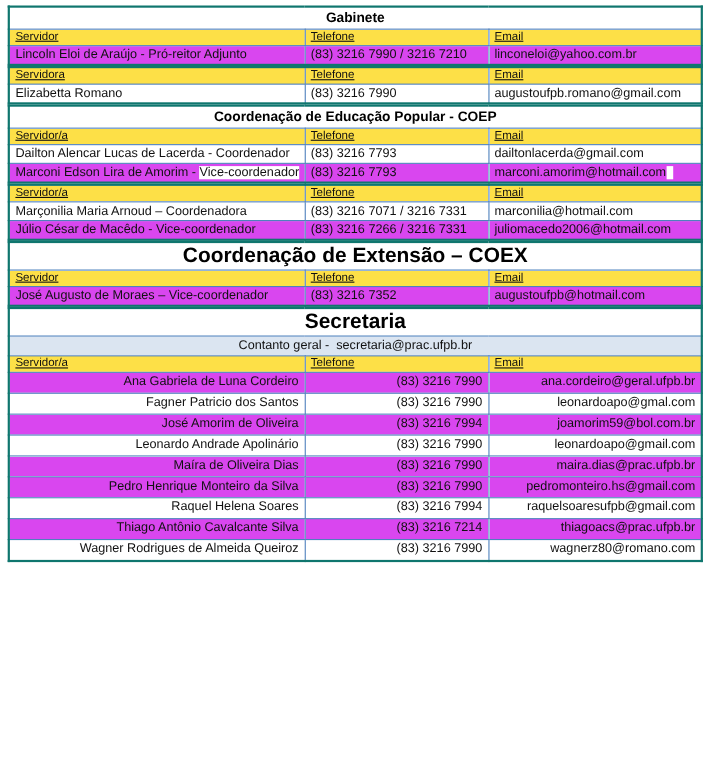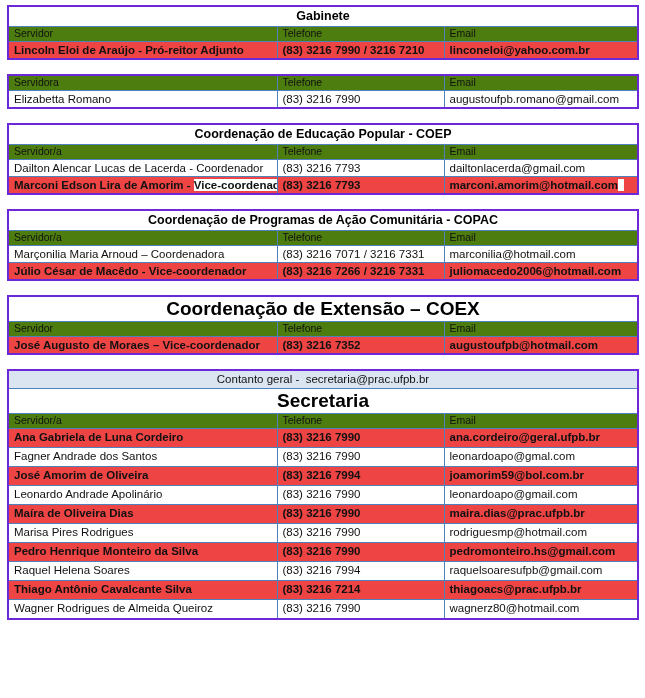--- a/index.html
+++ b/index.html
@@ -12,22 +12,21 @@
     font-family: "Liberation Sans", sans-serif;
     color: #111111;
   }
   .doc {
     padding: 5px 7px 0 7px;
   }
   table.ctable {
     border-collapse: collapse;
     table-layout: fixed;
     width: 630px;
-    margin-bottom: 14px;
-    border: 2px solid #6d28d9;
+    border: 2px solid #0f766e;
     padding-left: 15px;
   }
   table.ctable td {
     border: 1px solid #4f81bd;
     padding: 0 5px;
     font-size: 11.5px;
     line-height: 1.25;
     vertical-align: middle;
     height: 16px;
     overflow: hidden;
@@ -46,30 +45,31 @@
     height: 21px;
   }
   table.ctable td.subtitle-cell {
     text-align: center;
     background: #dbe5f1;
     font-size: 11.5px;
     height: 17px;
     white-space: pre;
   }
   table.ctable tr.head-row td {
-    background: #4d7c0f;
+    background: #fde047;
     font-size: 10.5px;
     height: 14px;
+    text-decoration: underline;
   }
   table.ctable tr.data-row.shaded td {
-    background: #ef4444;
-    font-weight: bold;
+    background: #d946ef;
   }
   table.ctable.secretaria tr.data-row td {
     height: 18px;
+    text-align: right;
   }
   span.hl {
     background: #ffffff;
   }
 </style>
 </head>
 <body>
 
 <div class="doc">
     <table class="ctable gabinete">
@@ -140,23 +140,20 @@
         </tr>
       </tbody>
     </table>
     <table class="ctable copac">
       <colgroup>
         <col style="width: 269px;">
         <col style="width: 167px;">
         <col style="width: 194px;">
       </colgroup>
       <tbody>
-        <tr>
-          <td colspan="3" class="title-cell">Coordenação de Programas de Ação Comunitária - COPAC</td>
-        </tr>
         <tr class="head-row">
           <td>Servidor/a</td>
           <td>Telefone</td>
           <td>Email</td>
         </tr>
         <tr class="data-row">
           <td>Marçonilia Maria Arnoud – Coordenadora</td>
           <td>(83) 3216 7071 / 3216 7331</td>
           <td>marconilia@hotmail.com</td>
         </tr>
@@ -190,75 +187,70 @@
       </tbody>
     </table>
     <table class="ctable secretaria large-title">
       <colgroup>
         <col style="width: 269px;">
         <col style="width: 167px;">
         <col style="width: 194px;">
       </colgroup>
       <tbody>
         <tr>
+          <td colspan="3" class="title-cell">Secretaria</td>
+        </tr>
+        <tr>
           <td colspan="3" class="subtitle-cell">Contanto geral -  secretaria@prac.ufpb.br</td>
         </tr>
-        <tr>
-          <td colspan="3" class="title-cell">Secretaria</td>
-        </tr>
         <tr class="head-row">
           <td>Servidor/a</td>
           <td>Telefone</td>
           <td>Email</td>
         </tr>
         <tr class="data-row shaded">
           <td>Ana Gabriela de Luna Cordeiro</td>
           <td>(83) 3216 7990</td>
           <td>ana.cordeiro@geral.ufpb.br</td>
         </tr>
         <tr class="data-row">
-          <td>Fagner Andrade dos Santos</td>
+          <td>Fagner Patricio dos Santos</td>
           <td>(83) 3216 7990</td>
           <td>leonardoapo@gmal.com</td>
         </tr>
         <tr class="data-row shaded">
           <td>José Amorim de Oliveira</td>
           <td>(83) 3216 7994</td>
           <td>joamorim59@bol.com.br</td>
         </tr>
         <tr class="data-row">
           <td>Leonardo Andrade Apolinário</td>
           <td>(83) 3216 7990</td>
           <td>leonardoapo@gmail.com</td>
         </tr>
         <tr class="data-row shaded">
           <td>Maíra de Oliveira Dias</td>
           <td>(83) 3216 7990</td>
           <td>maira.dias@prac.ufpb.br</td>
         </tr>
-        <tr class="data-row">
-          <td>Marisa Pires Rodrigues</td>
-          <td>(83) 3216 7990</td>
-          <td>rodriguesmp@hotmail.com</td>
-        </tr>
         <tr class="data-row shaded">
           <td>Pedro Henrique Monteiro da Silva</td>
           <td>(83) 3216 7990</td>
           <td>pedromonteiro.hs@gmail.com</td>
         </tr>
         <tr class="data-row">
           <td>Raquel Helena Soares</td>
           <td>(83) 3216 7994</td>
           <td>raquelsoaresufpb@gmail.com</td>
         </tr>
         <tr class="data-row shaded">
           <td>Thiago Antônio Cavalcante Silva</td>
           <td>(83) 3216 7214</td>
           <td>thiagoacs@prac.ufpb.br</td>
         </tr>
         <tr class="data-row">
           <td>Wagner Rodrigues de Almeida Queiroz</td>
           <td>(83) 3216 7990</td>
-          <td>wagnerz80@hotmail.com</td>
+          <td>wagnerz80@romano.com</td>
         </tr>
       </tbody>
     </table>
   </div>
 
 </body></html>

